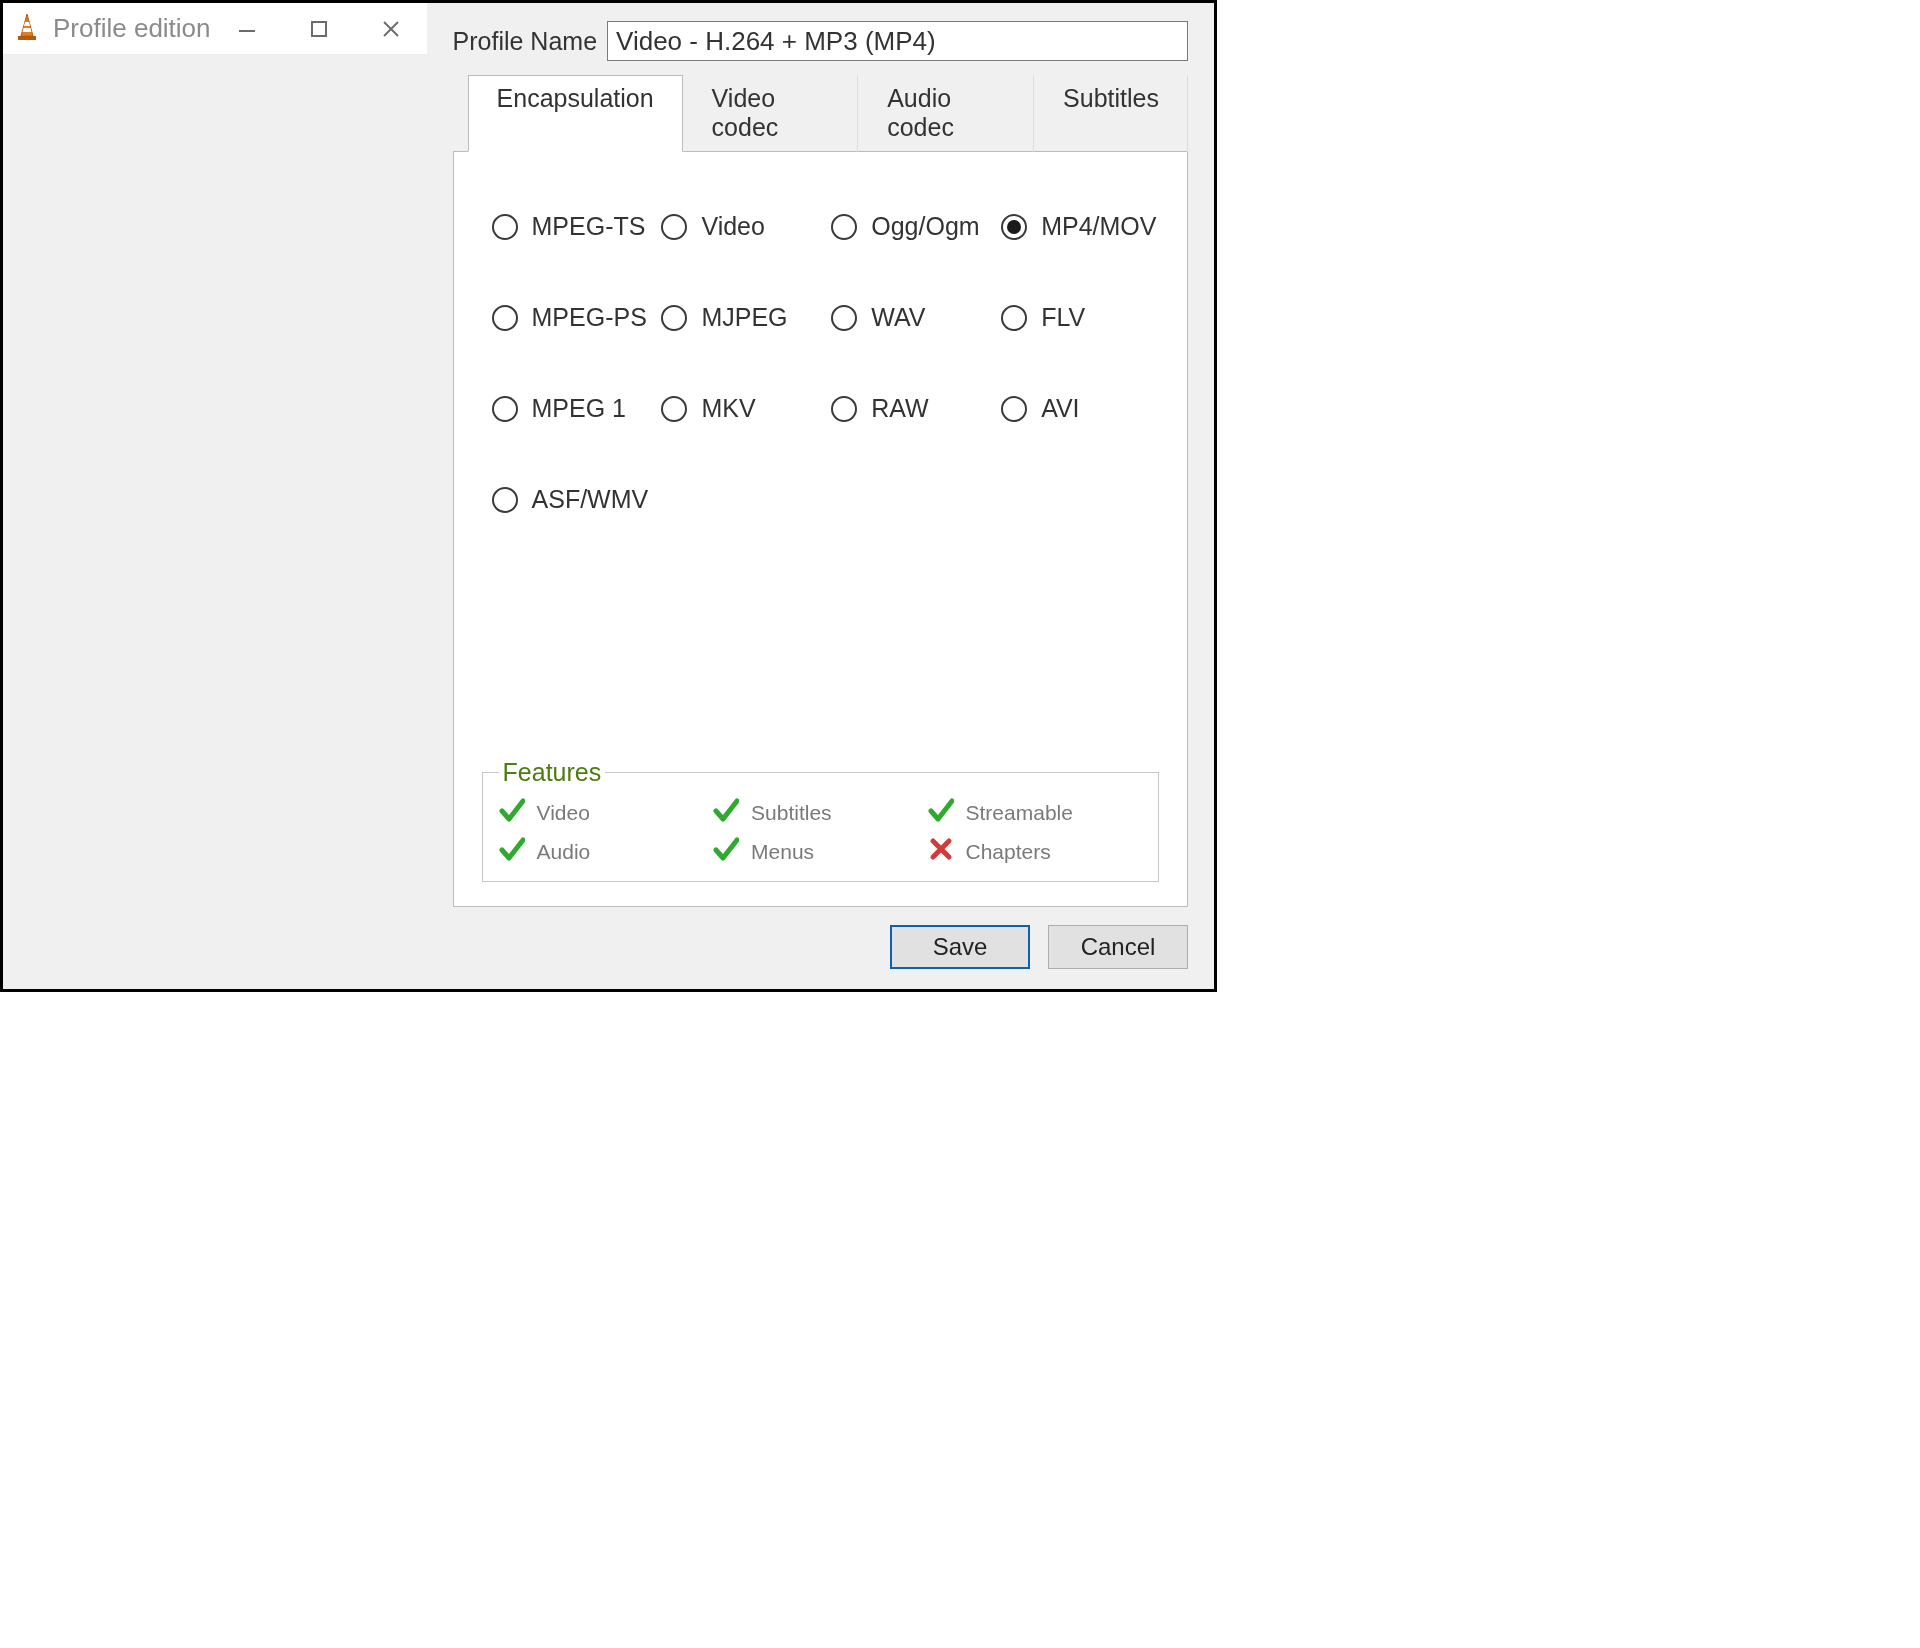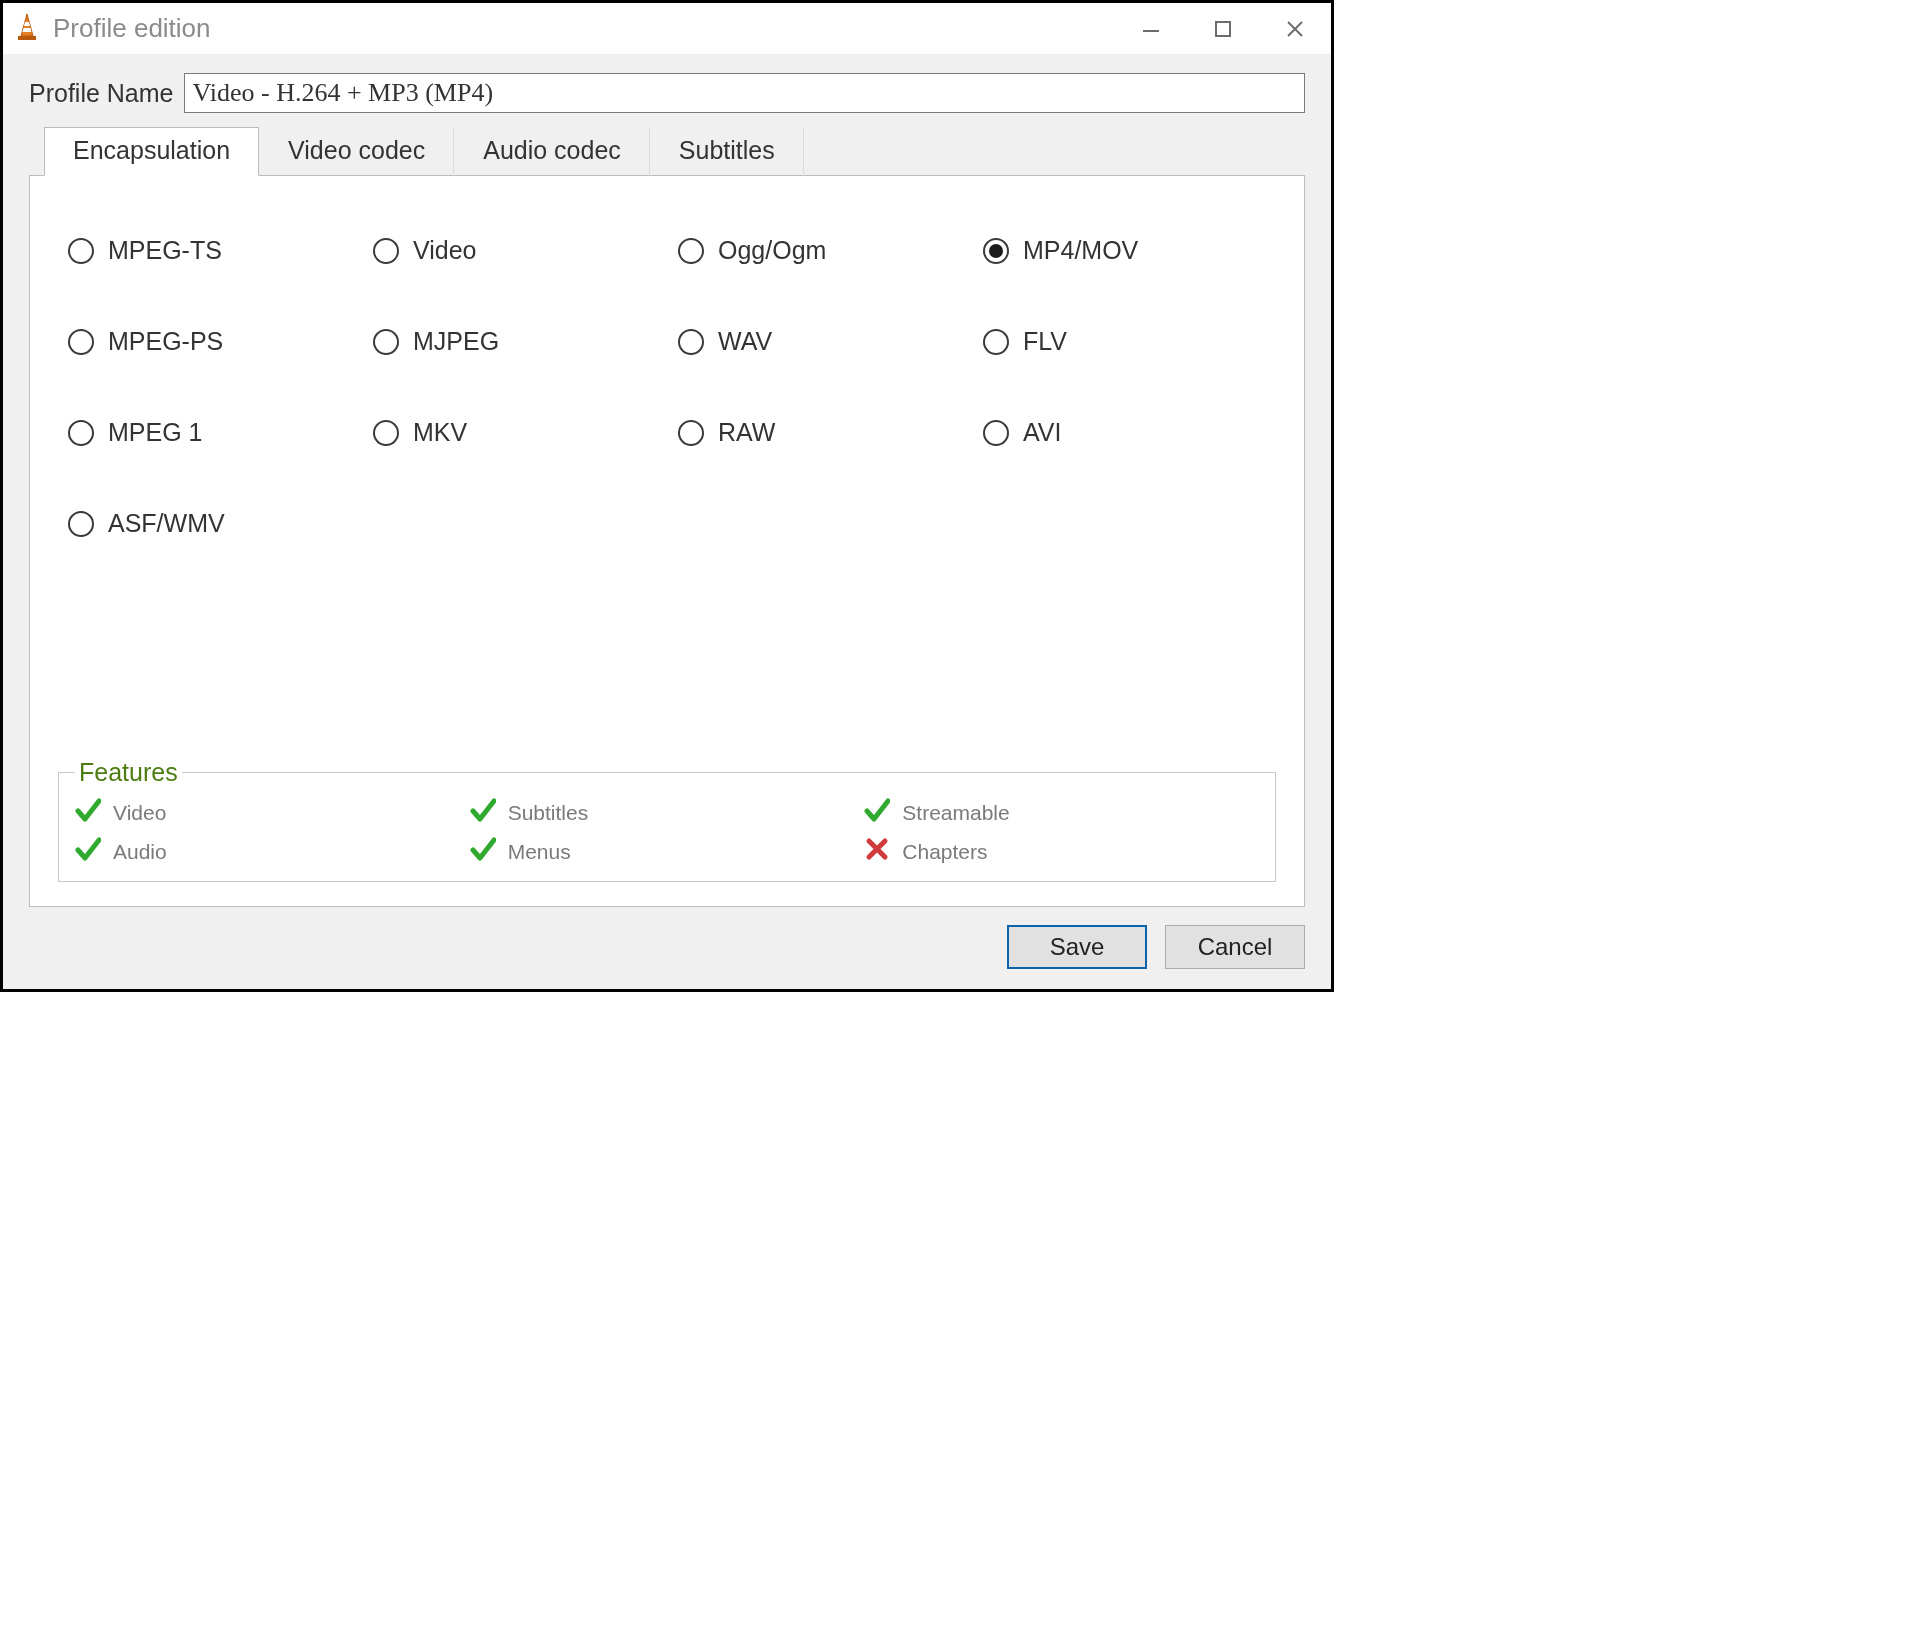--- a/index.html
+++ b/index.html
@@ -5,27 +5,27 @@
   * { box-sizing: border-box; }
   html, body {
     margin: 0; padding: 0;
     width: 1920px; height: 1648px;
     background: #fff;
     font-family: "Segoe UI", Tahoma, Arial, sans-serif;
     font-size: 26px;
     color: #222;
   }
   .window {
-    width: 1334px;
+    width: 1217px;
     height: 992px;
     margin: 0;
     border: 3px solid #000;
     background: #f0f0f0;
     display: flex;
-    flex-direction: column;
+    flex-direction: row;
     position: relative;
   }
   .titlebar {
     height: 52px;
     background: #fff;
     display: flex;
     align-items: center;
     padding-left: 10px;
     border-bottom: 1px solid #eee;
   }
@@ -68,21 +68,21 @@
     font-size: 25px;
     margin-right: 10px;
     white-space: nowrap;
   }
   .row-name input[type=text] {
     flex: 1;
     height: 40px;
     border: 1px solid #7a7a7a;
     background: #fff;
     padding: 2px 8px;
-    font-family: Liberation Serif, serif;
+    font-family: Liberation Sans, sans-serif;
     font-size: 26px;
     color: #333;
   }
 
   .tabstrip {
     display: flex;
     position: relative;
     top: 1px;
     z-index: 2;
     margin-left: 15px;

